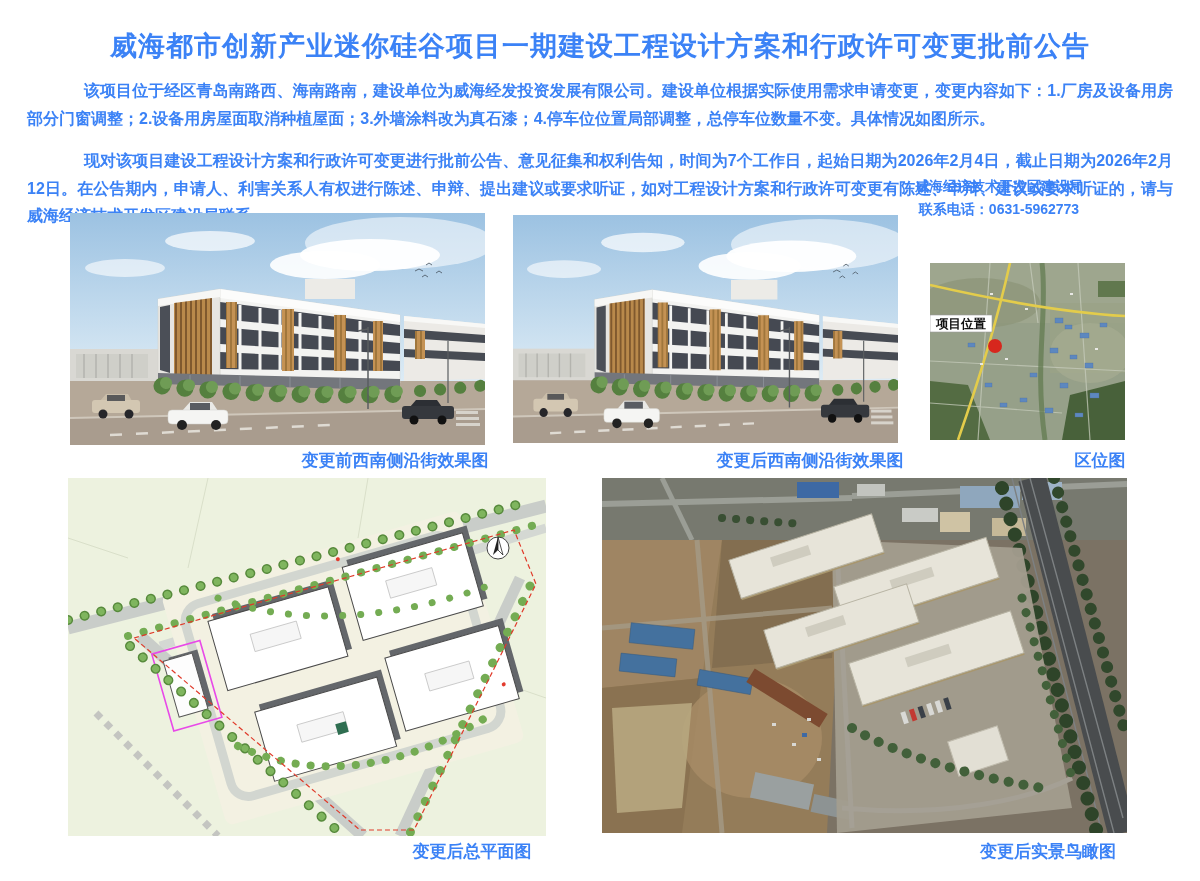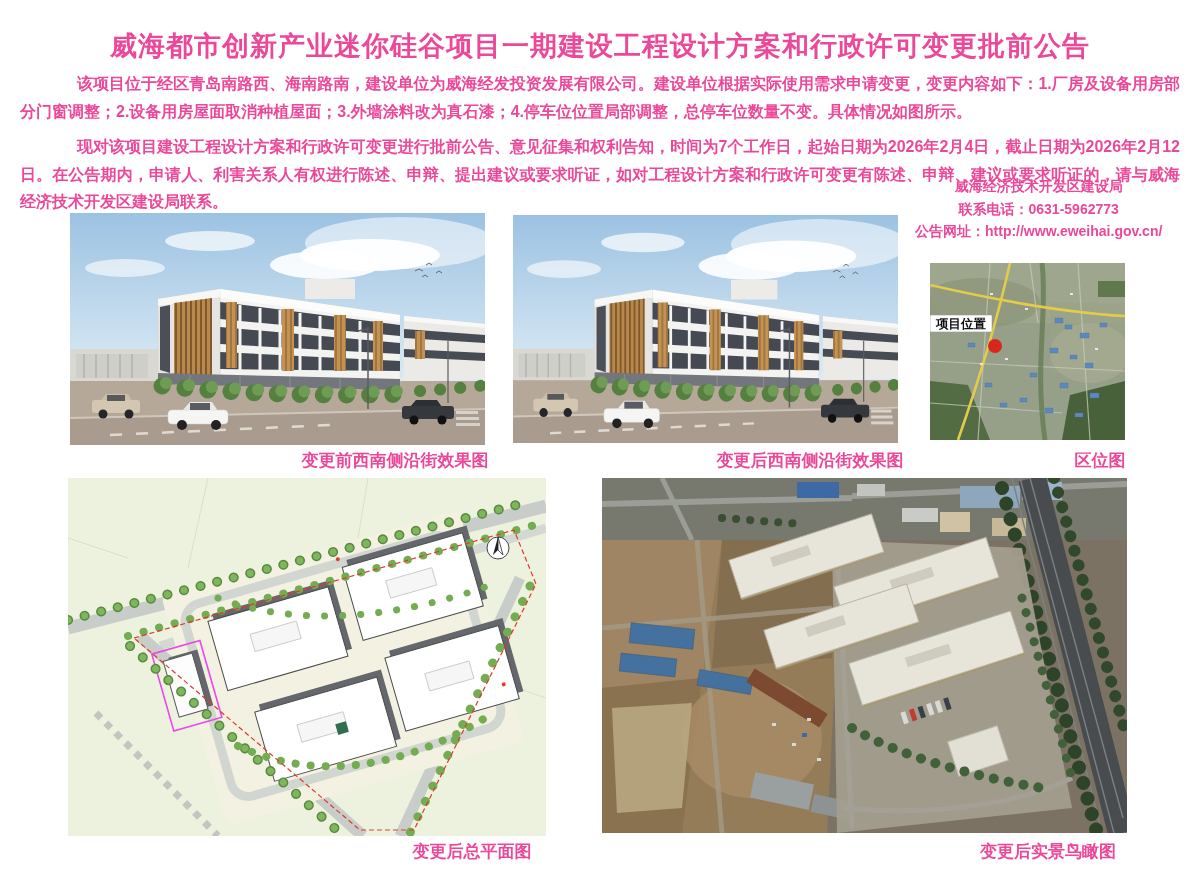--- a/index.html
+++ b/index.html
@@ -1,22 +1,22 @@
 <!DOCTYPE html>
 <html><head>
 <meta charset="utf-8">
 <style>
   html,body{margin:0;padding:0;background:#ffffff;}
   .page{position:relative;width:1200px;height:881px;background:#fff;overflow:hidden;
-        font-family:"Liberation Sans","DejaVu Sans",sans-serif;color:#ec4899;}
+        font-family:"Liberation Sans","DejaVu Sans",sans-serif;color:#3b82f6;}
   .title{position:absolute;top:28px;left:0;width:1200px;text-align:center;
          font-size:27px;font-weight:700;letter-spacing:1px;}
   .bodytext{position:absolute;top:62px;left:12px;width:1176px;font-size:16px;
             font-weight:600;line-height:27.5px;text-align:justify;}
-  .bodytext p{margin:8px;text-indent:57px;}
+  .bodytext p{margin:15px;text-indent:57px;}
   .contact{position:absolute;left:915px;top:175px;font-size:14px;font-weight:700;
            line-height:22.5px;white-space:nowrap;text-align:center;}
   .fig{position:absolute;border-radius:24px;}
   .fig svg{display:block;}
   .cap{position:absolute;font-size:17px;font-weight:700;text-align:center;white-space:nowrap;}
 </style>
 </head>
 <body>
 
 <div class="page">
@@ -24,21 +24,20 @@
   <div class="title">威海都市创新产业迷你硅谷项目一期建设工程设计方案和行政许可变更批前公告</div>
 
   <div class="bodytext">
     <p>该项目位于经区青岛南路西、海南路南，建设单位为威海经发投资发展有限公司。建设单位根据实际使用需求申请变更，变更内容如下：1.厂房及设备用房部分门窗调整；2.设备用房屋面取消种植屋面；3.外墙涂料改为真石漆；4.停车位位置局部调整，总停车位数量不变。具体情况如图所示。</p>
     <p>现对该项目建设工程设计方案和行政许可变更进行批前公告、意见征集和权利告知，时间为7个工作日，起始日期为2026年2月4日，截止日期为2026年2月12日。在公告期内，申请人、利害关系人有权进行陈述、申辩、提出建议或要求听证，如对工程设计方案和行政许可变更有陈述、申辩、建议或要求听证的，请与威海经济技术开发区建设局联系。</p>
   </div>
 
   <div class="contact">
     <div>威海经济技术开发区建设局</div>
     <div>联系电话：0631-5962773</div>
-    <div>公告网址：http://www.eweihai.gov.cn/</div>
   </div>
 
   <svg width="0" height="0" style="position:absolute" aria-hidden="true">
     <defs>
       <linearGradient id="sky" x1="0" y1="0" x2="0" y2="1">
         <stop offset="0" stop-color="#9cc2e2"></stop>
           <stop offset="0.72" stop-color="#dcebf5"></stop>
         <stop offset="1" stop-color="#e9f2f8"></stop>
       </linearGradient>
       <pattern id="louv" width="5" height="6" patternUnits="userSpaceOnUse">

